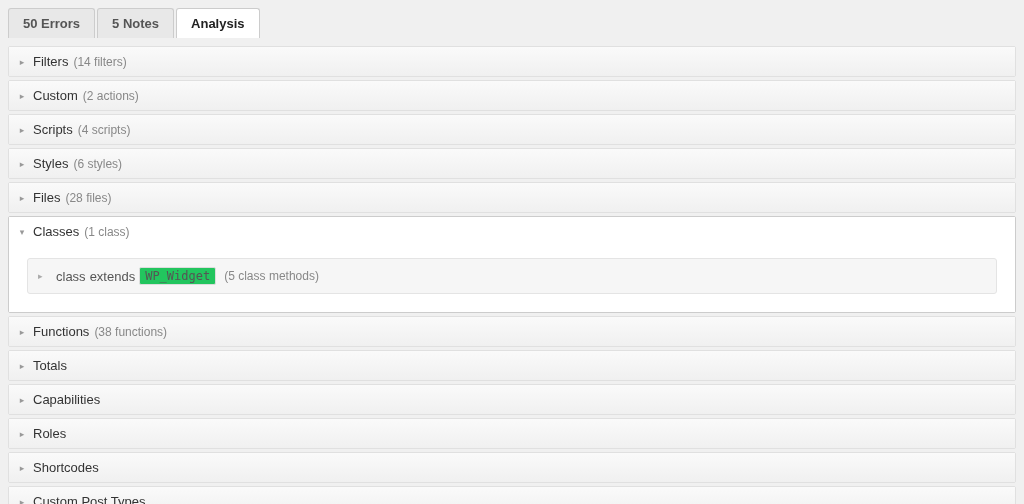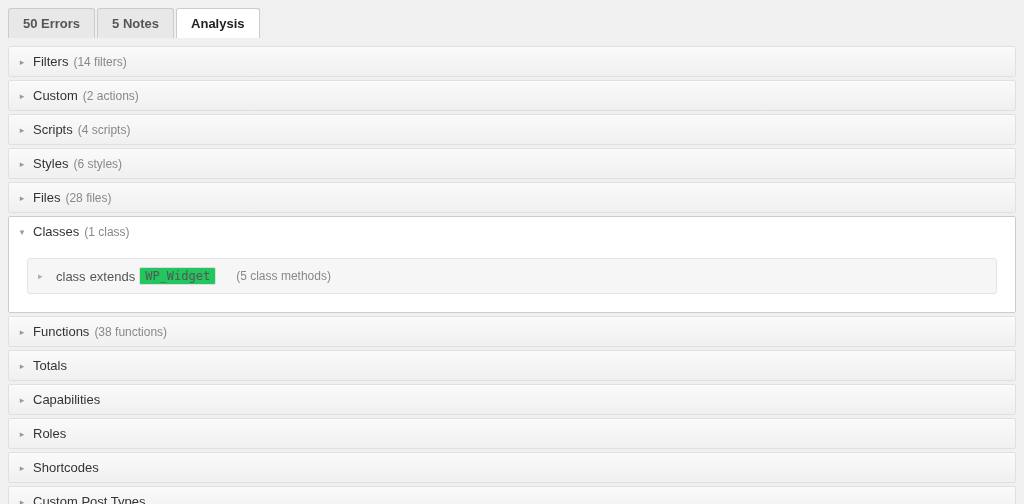--- a/index.html
+++ b/index.html
@@ -98,21 +98,21 @@
   .extends-kw { color: #555; margin: 0 4px; text-align: center; }
   .parent-class {
     background: #22c55e;
     border: 1px solid #ddd;
     padding: 1px 5px;
     border-radius: 2px;
     font-family: Menlo, Consolas, monospace;
     font-size: 12px;
     color: #555;
   }
-  .methods-count { color: #888; font-size: 12px; margin-left: 20px; }
+  .methods-count { color: #888; font-size: 12px; margin-left: 8px; }
 </style>
 </head>
 <body>
 
 <div class="tabs" id="tab-bar">
     <div class="tab">50 Errors</div>
     <div class="tab">5 Notes</div>
     <div class="tab active">Analysis</div>
   </div>
 

